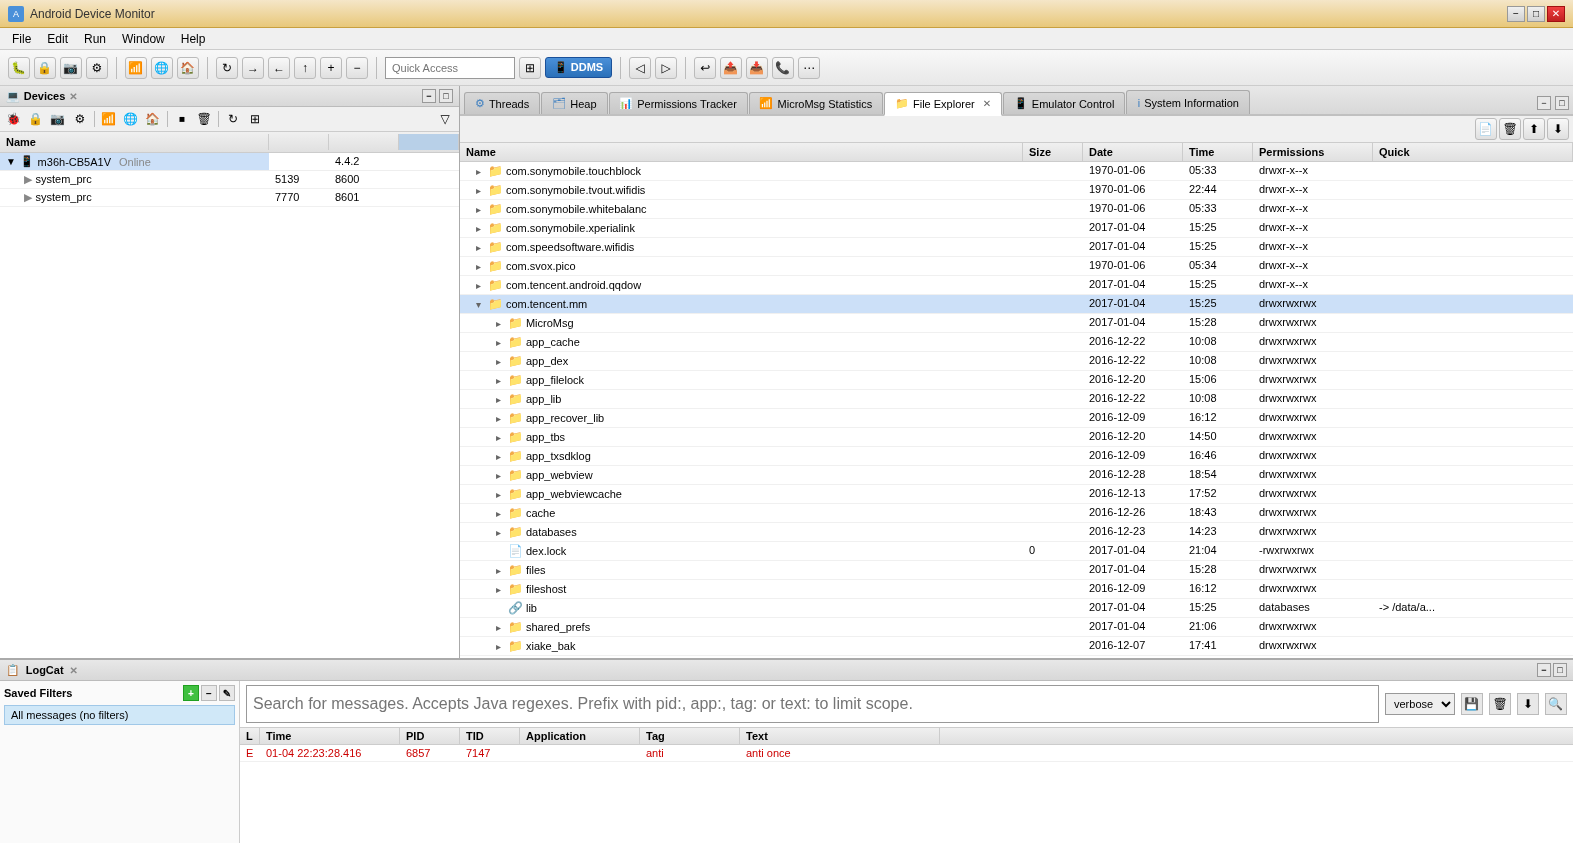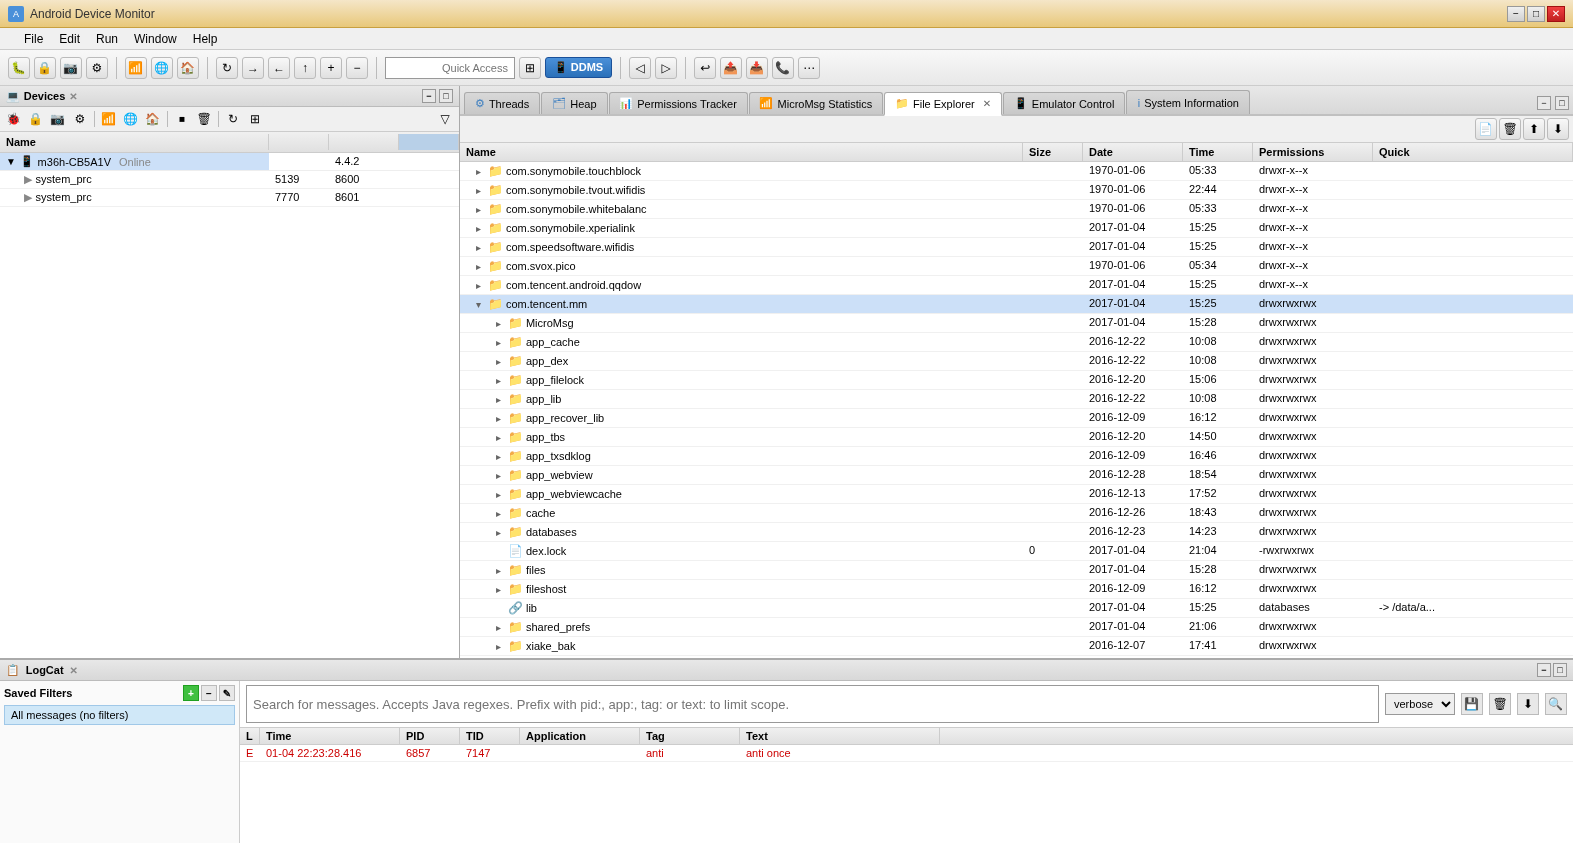--- a/index.html
+++ b/index.html
@@ -7,27 +7,27 @@
 
     
     #titlebar { background: linear-gradient(to bottom, #f5e6c8, #e8c87a); height: 28px; display: flex; align-items: center; padding: 0 8px; border-bottom: 1px solid #c8a040; }
     #titlebar .app-icon { width: 16px; height: 16px; background: #4a90d9; border-radius: 2px; margin-right: 6px; display: flex; align-items: center; justify-content: center; font-size: 9px; color: white; }
     #titlebar .title { font-size: 12px; color: #333; flex: 1; }
     #titlebar .win-controls { display: flex; gap: 2px; }
     #titlebar .win-btn { width: 18px; height: 16px; border: 1px solid #999; background: linear-gradient(to bottom, #f0f0f0, #d0d0d0); display: flex; align-items: center; justify-content: center; font-size: 10px; cursor: pointer; }
     #titlebar .win-btn.close { background: linear-gradient(to bottom, #f04040, #c02020); color: white; border-color: #a01010; }
 
     
-    #menubar { background: #f0f0f0; height: 22px; display: flex; align-items: center; padding: 0 16px; border-bottom: 1px solid #ccc; }
+    #menubar { background: #f0f0f0; height: 22px; display: flex; align-items: center; padding: 0 4px; border-bottom: 1px solid #ccc; }
     #menubar .menu-item { padding: 2px 8px; cursor: pointer; font-size: 12px; }
 
     
     #toolbar { background: linear-gradient(to bottom, #f8f8f8, #e8e8e8); height: 36px; display: flex; align-items: center; padding: 0 8px; border-bottom: 1px solid #ccc; gap: 4px; }
     .toolbar-sep { width: 1px; height: 22px; background: #bbb; margin: 0 4px; }
-    #quick-access { width: 130px; height: 22px; border: 1px solid #999; padding: 0 6px; background: white; font-size: 11px; text-align: right; }
+    #quick-access { width: 130px; height: 22px; border: 1px solid #999; padding: 0 6px; background: white; font-size: 11px; }
     .ddms-btn { background: linear-gradient(to bottom, #4a90d9, #2a70b9); color: white; border: 1px solid #1a5099; border-radius: 3px; padding: 3px 8px; font-size: 11px; font-weight: bold; cursor: pointer; }
     .icon-btn { width: 22px; height: 22px; border: 1px solid #bbb; background: linear-gradient(to bottom, #f8f8f8, #e0e0e0); border-radius: 3px; cursor: pointer; display: flex; align-items: center; justify-content: center; font-size: 12px; }
 
     
     #main-layout { display: flex; height: calc(843px - 28px - 22px - 36px - 185px); }
 
     
     #devices-panel { width: 460px; border-right: 1px solid #aaa; display: flex; flex-direction: column; background: white; }
     .panel-header { background: linear-gradient(to bottom, #e8e8e8, #d8d8d8); padding: 3px 6px; display: flex; align-items: center; justify-content: space-between; border-bottom: 1px solid #bbb; font-size: 11px; font-weight: bold; }
     .panel-header-left { display: flex; align-items: center; gap: 4px; }
@@ -75,21 +75,21 @@
     #logcat-header { background: linear-gradient(to bottom, #e8e8e8, #d8d8d8); padding: 3px 6px; display: flex; align-items: center; justify-content: space-between; border-bottom: 1px solid #bbb; font-size: 11px; font-weight: bold; }
     #logcat-body { display: flex; flex: 1; overflow: hidden; }
     #saved-filters { width: 240px; border-right: 1px solid #ccc; padding: 4px; background: #fafafa; }
     #saved-filters-header { display: flex; align-items: center; justify-content: space-between; margin-bottom: 4px; font-size: 11px; font-weight: bold; }
     #saved-filters-header .filter-btns { display: flex; gap: 2px; }
     .filter-btn { width: 16px; height: 16px; border: 1px solid #bbb; background: #e8e8e8; display: flex; align-items: center; justify-content: center; font-size: 10px; cursor: pointer; }
     .filter-btn.green { background: #40c040; color: white; border-color: #20a020; }
     .filter-item { padding: 3px 6px; font-size: 11px; background: #d0e8f8; border: 1px solid #a0c8e8; }
     #logcat-main { flex: 1; display: flex; flex-direction: column; overflow: hidden; }
     #logcat-search-bar { padding: 4px 6px; border-bottom: 1px solid #ccc; display: flex; align-items: center; gap: 6px; }
-    #logcat-search { flex: 1; height: 38px; border: 1px solid #999; padding: 0 6px; font-size: 13px; }
+    #logcat-search { flex: 1; height: 38px; border: 1px solid #999; padding: 0 6px; font-size: 16px; }
     .verbose-select { height: 22px; border: 1px solid #999; font-size: 11px; padding: 0 4px; }
     .logcat-icon-btn { width: 22px; height: 22px; border: 1px solid #bbb; background: #e8e8e8; display: flex; align-items: center; justify-content: center; cursor: pointer; font-size: 12px; }
     #logcat-table { flex: 1; overflow: auto; }
     .logcat-header-row { display: grid; grid-template-columns: 20px 140px 60px 60px 120px 100px 200px; background: linear-gradient(to bottom, #f0f0f0, #e0e0e0); border-bottom: 1px solid #ccc; }
     .logcat-header-row div { padding: 2px 6px; font-size: 11px; font-weight: bold; border-right: 1px solid #ccc; }
     .logcat-row { display: grid; grid-template-columns: 20px 140px 60px 60px 120px 100px 200px; border-bottom: 1px solid #f0f0f0; }
     .logcat-row div { padding: 2px 6px; font-size: 11px; overflow: hidden; text-overflow: ellipsis; white-space: nowrap; }
     .logcat-row.error div { color: #cc0000; }
 
     

